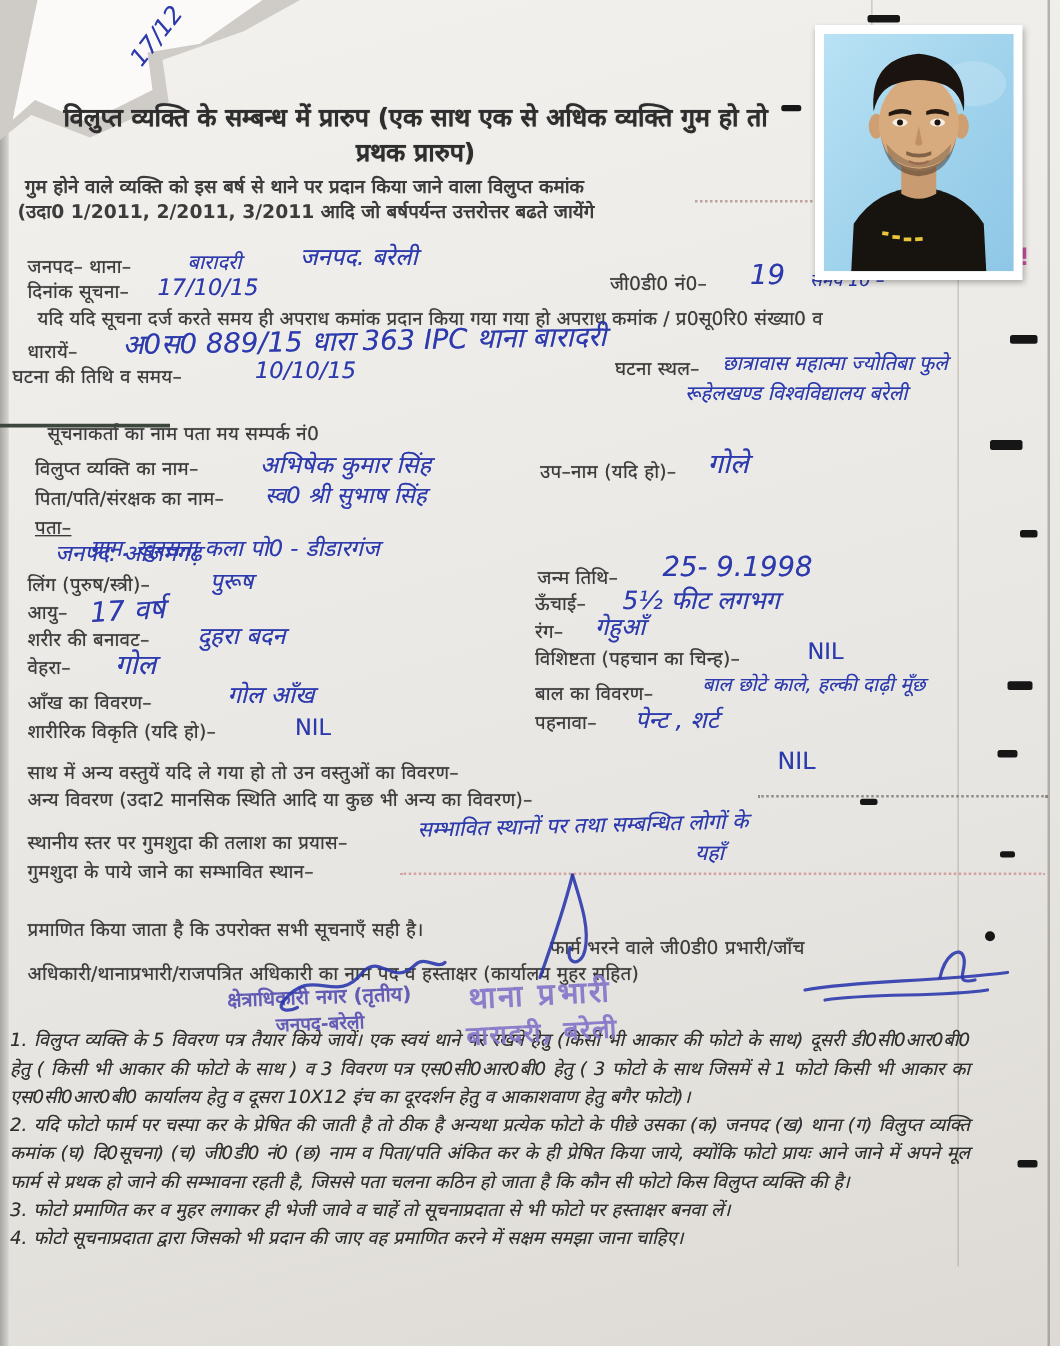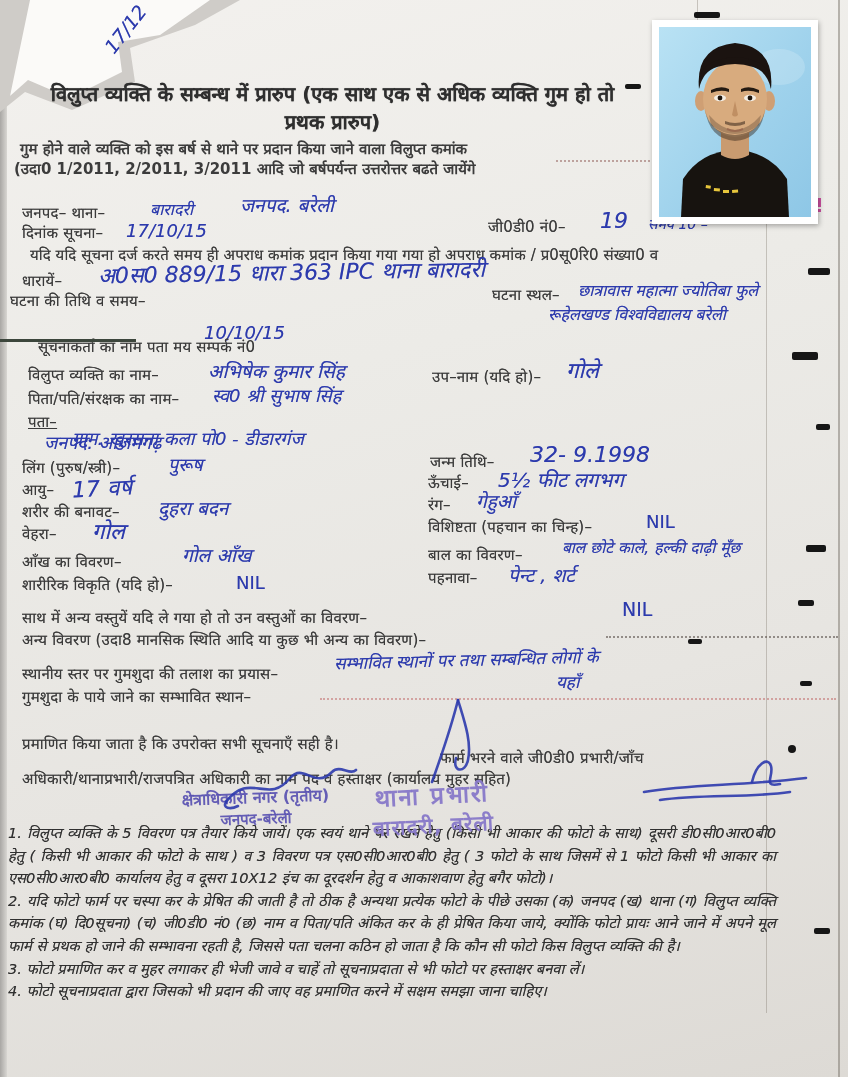--- a/index.html
+++ b/index.html
@@ -116,21 +116,21 @@
   <div class="abs lbl" style="left:488px;top:216px;">जी0डी0 नं0–</div>
   <div class="abs hw big" style="left:600px;top:208px;">19</div>
   <div class="abs hw" style="left:648px;top:214px;font-size:14px;z-index:1;">समय 10 –</div>
 
   <div class="abs lbl" style="left:30px;top:244px;letter-spacing:.1px;">यदि यदि सूचना दर्ज करते समय ही  अपराध कमांक प्रदान किया गया गया हो अपराध कमांक / प्र0सू0रि0 संख्या0 व</div>
 
   <div class="abs lbl" style="left:22px;top:270px;">धारायें–</div>
   <div class="abs hw big" style="left:98px;top:256px;transform:rotate(-1deg);">अ0स0 889/15 धारा 363 IPC थाना बारादरी</div>
 
   <div class="abs lbl" style="left:10px;top:290px;">घटना की तिथि व समय–</div>
-  <div class="abs hw" style="left:204px;top:286px;margin-top:36px;">10/10/15</div>
+  <div class="abs hw" style="left:204px;top:286px;">10/10/15</div>
 
   <div class="abs lbl" style="left:492px;top:284px;">घटना स्थल–</div>
   <div class="abs hw" style="left:578px;top:279px;font-size:16px;">छात्रावास महात्मा ज्योतिबा फुले</div>
   <div class="abs hw" style="left:548px;top:303px;font-size:16px;">रूहेलखण्ड विश्वविद्यालय बरेली</div>
 
   <div class="abs lbl" style="left:38px;top:312px;margin-top:24px;">सूचनाकर्ता का नाम पता मय सम्पर्क नं0</div>
 
   <div class="abs" style="left:0;top:339px;width:136px;height:3px;background:#3c463c;"></div>
 
   <div class="abs lbl" style="left:28px;top:364px;">विलुप्त व्यक्ति का नाम–</div>
@@ -142,21 +142,21 @@
   <div class="abs lbl" style="left:28px;top:388px;">पिता/पति/संरक्षक का नाम–</div>
   <div class="abs hw" style="left:212px;top:383px;">स्व0 श्री सुभाष सिंह</div>
 
   <div class="abs lbl" style="left:28px;top:411px;text-decoration:underline;">पता–</div>
   <div class="abs hw" style="left:72px;top:426px;font-size:18px;">ग्राम. खुरसना कला पो0 - डीडारगंज</div>
   <div class="abs hw" style="left:44px;top:430px;font-size:18px;">जनपद. आजमगढ़</div>
 
   <div class="abs lbl" style="left:22px;top:457px;">लिंग (पुरुष/स्त्री)–</div>
   <div class="abs hw" style="left:168px;top:452px;">पुरूष</div>
   <div class="abs lbl" style="left:430px;top:451px;">जन्म तिथि–</div>
-  <div class="abs hw big" style="left:530px;top:442px;">32- 9.1998</div>
+  <div class="abs hw big" style="left:530px;top:442px;">25- 9.1998</div>
 
   <div class="abs lbl" style="left:22px;top:479px;">आयु–</div>
   <div class="abs hw big" style="left:72px;top:472px;transform:rotate(-3deg);">17 वर्ष</div>
   <div class="abs lbl" style="left:428px;top:472px;">ऊँचाई–</div>
   <div class="abs hw" style="left:498px;top:466px;font-size:20px;">5½ फीट लगभग</div>
 
   <div class="abs lbl" style="left:22px;top:501px;">शरीर की बनावट–</div>
   <div class="abs hw" style="left:158px;top:495px;font-size:19px;">दुहरा बदन</div>
   <div class="abs lbl" style="left:428px;top:494px;">रंग–</div>
   <div class="abs hw" style="left:476px;top:488px;font-size:19px;">गेहुआँ</div>
@@ -171,21 +171,21 @@
   <div class="abs lbl" style="left:428px;top:544px;">बाल का विवरण–</div>
   <div class="abs hw" style="left:562px;top:536px;font-size:15.5px;">बाल छोटे काले, हल्की दाढ़ी मूँछ</div>
 
   <div class="abs lbl" style="left:22px;top:574px;">शारीरिक विकृति (यदि हो)–</div>
   <div class="abs hw" style="left:236px;top:572px;font-style:normal;">NIL</div>
   <div class="abs lbl" style="left:428px;top:567px;">पहनावा–</div>
   <div class="abs hw" style="left:508px;top:562px;font-size:19px;">पेन्ट , शर्ट</div>
 
   <div class="abs lbl" style="left:22px;top:607px;">साथ में अन्य वस्तुयें यदि ले गया हो तो उन वस्तुओं का विवरण–</div>
   <div class="abs hw" style="left:622px;top:598px;font-style:normal;font-size:19px;">NIL</div>
-  <div class="abs lbl" style="left:22px;top:629px;">अन्य विवरण (उदा8 मानसिक स्थिति आदि या कुछ भी अन्य का विवरण)–</div>
+  <div class="abs lbl" style="left:22px;top:629px;">अन्य विवरण (उदा2 मानसिक स्थिति आदि या कुछ भी अन्य का विवरण)–</div>
   <div class="dotline" style="left:606px;top:636px;width:232px;border-color:rgba(90,80,75,.6);"></div>
 
   <div class="abs lbl" style="left:22px;top:663px;">स्थानीय स्तर पर गुमशुदा की तलाश का प्रयास–</div>
   <div class="abs hw" style="left:334px;top:648px;font-size:17px;transform:rotate(-1.5deg);">सम्भावित स्थानों पर तथा सम्बन्धित लोगों के</div>
   <div class="abs hw" style="left:556px;top:670px;font-size:17px;">यहाँ</div>
 
   <div class="abs lbl" style="left:22px;top:686px;">गुमशुदा के पाये जाने का सम्भावित स्थान–</div>
   <div class="dotline" style="left:320px;top:698px;width:516px;border-color:rgba(190,95,95,.5);"></div>
 
   <div class="abs lbl" style="left:22px;top:733px;">प्रमाणित किया जाता है कि उपरोक्त सभी सूचनाएँ सही है।</div>

